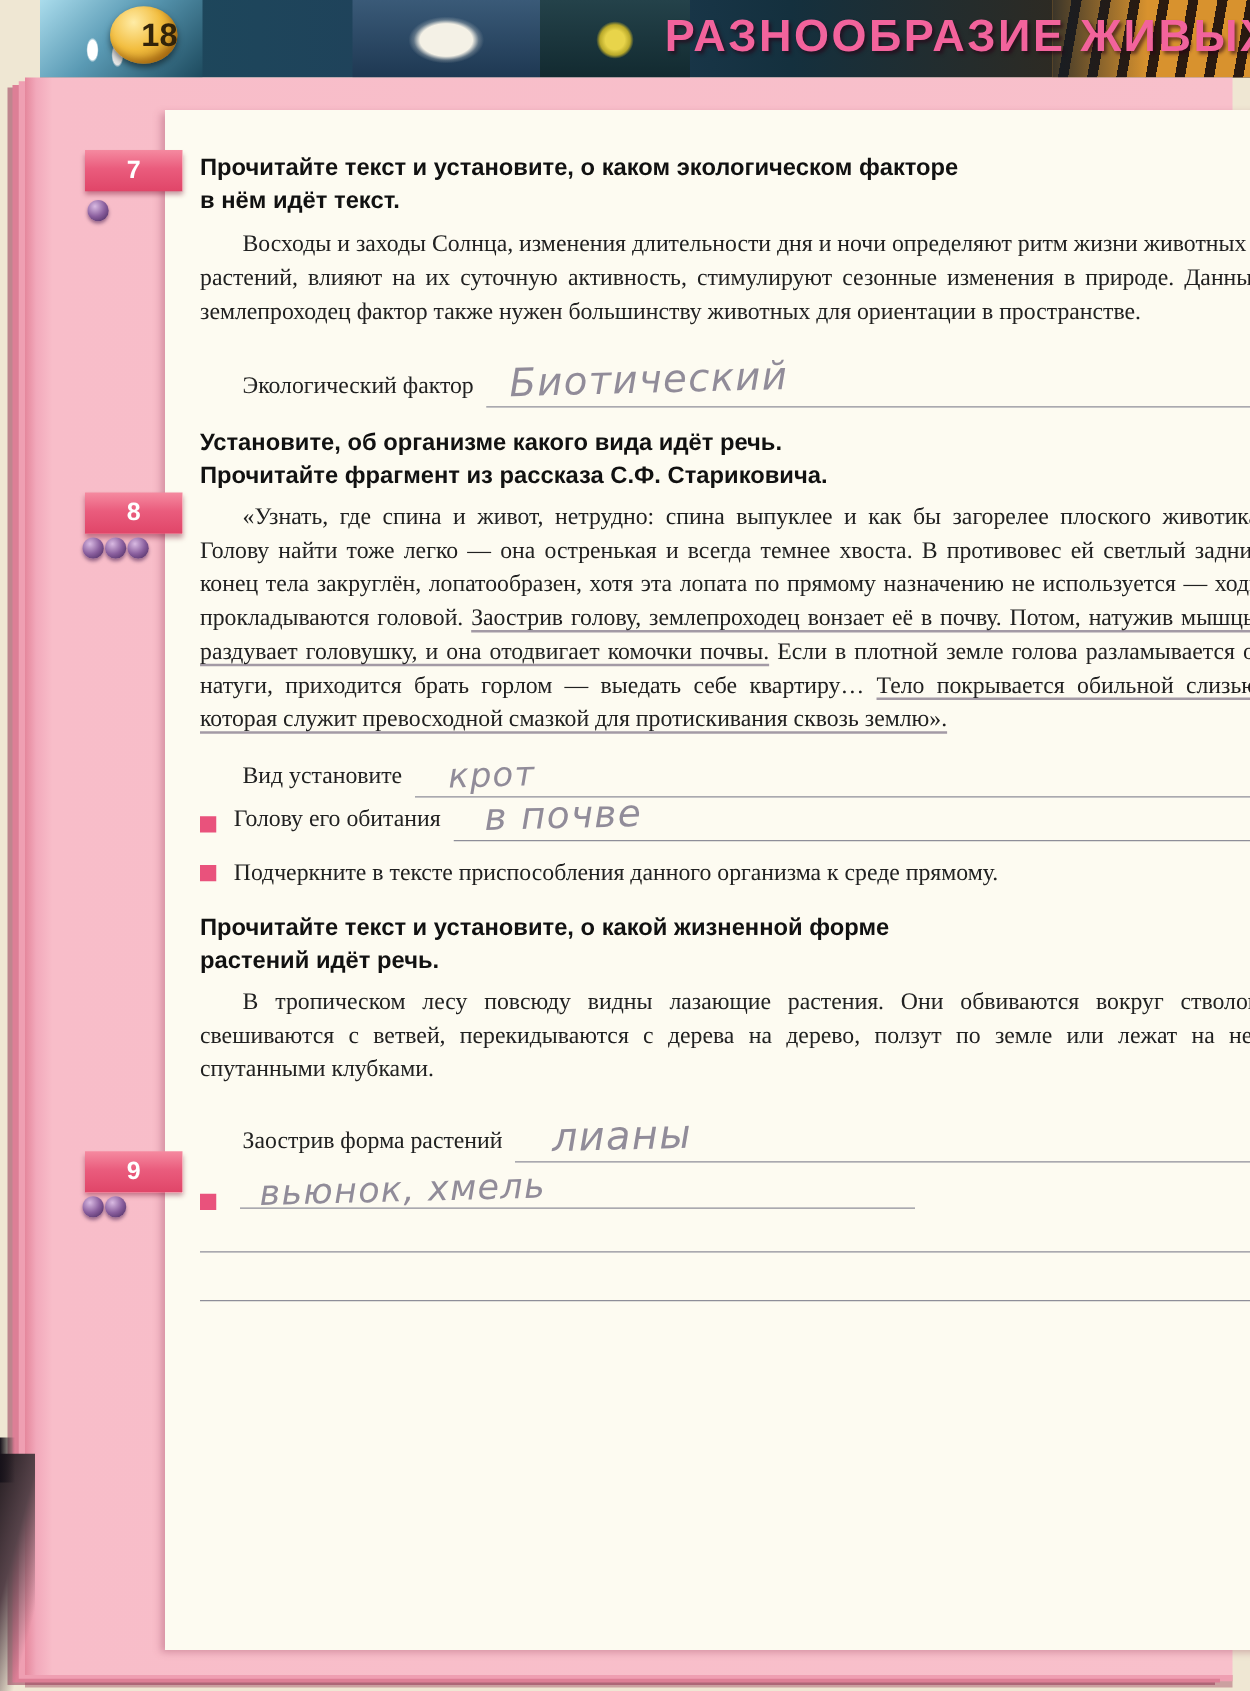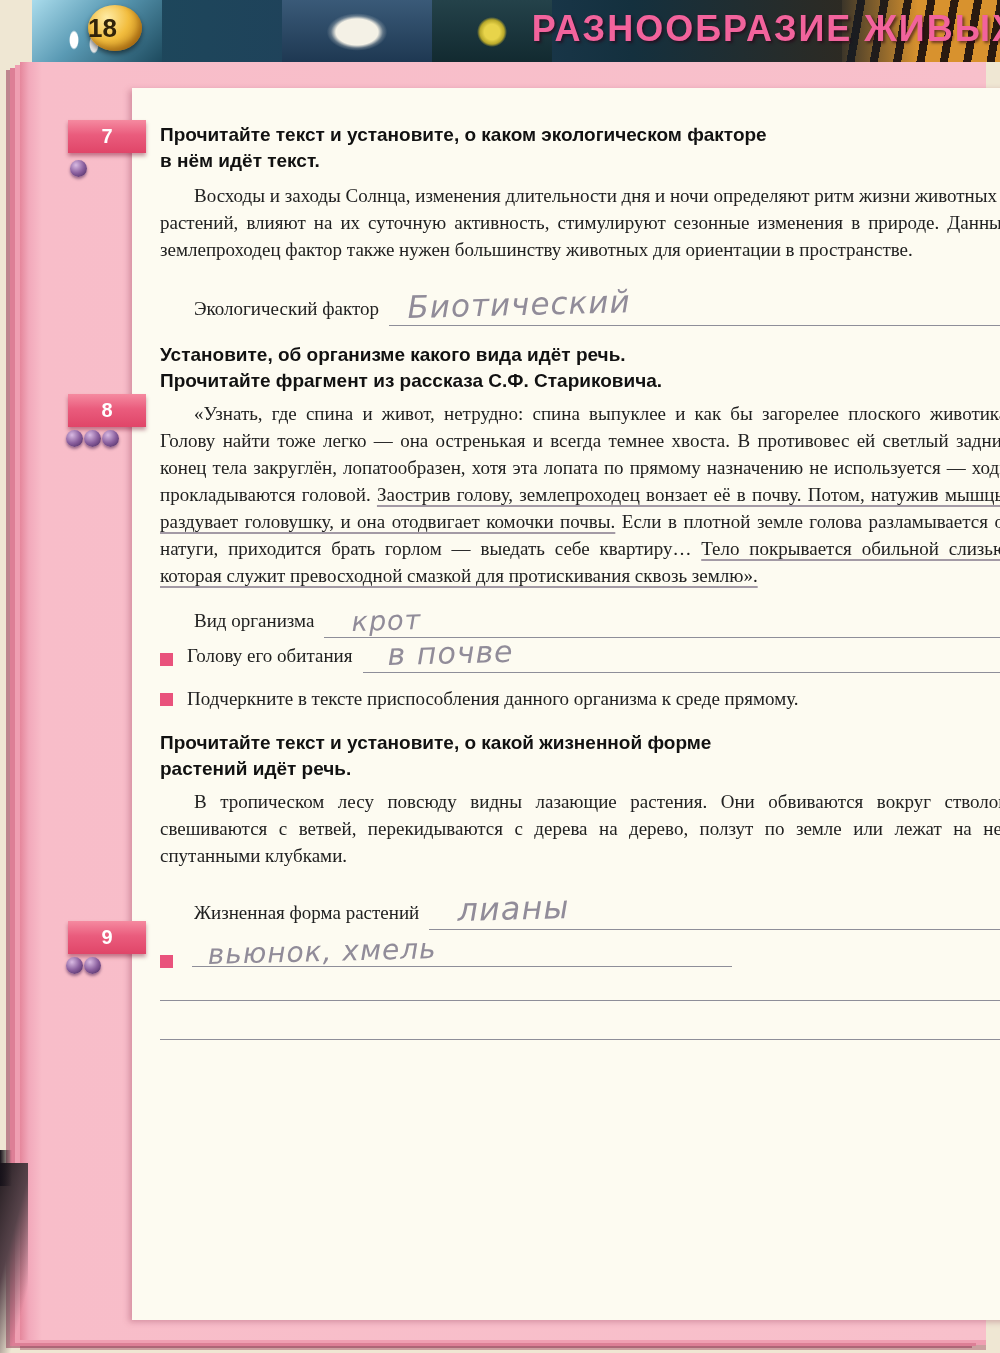--- a/index.html
+++ b/index.html
@@ -47,21 +47,21 @@
     font-family:"Liberation Sans", sans-serif; font-weight:bold;
     font-size:36px; letter-spacing:2px; color:#f2639c;
     text-shadow:2px 2px 3px rgba(40,0,20,0.6);
     white-space:nowrap;
   }
   .page-number {
     position:absolute; left:88px; top:5px; z-index:4;
     width:54px; height:46px; border-radius:50%;
     background:radial-gradient(circle at 35% 28%, #ffeca6 0%, #f2bd3e 45%, #b97c14 90%);
     box-shadow:0 3px 5px rgba(0,0,0,0.5), inset -3px -4px 6px rgba(120,60,0,0.45);
-    text-align:left;
+    text-align:right;
     font-family:"Liberation Sans", sans-serif; font-weight:bold;
     font-size:26px; line-height:46px; color:#31230a;
   }
 
   
   .sheet {
     position:absolute; left:20px; top:62px; width:966px; height:1278px;
     background:linear-gradient(90deg,#e5879c 0px,#f2a9bb 9px,#f8bdc9 22px,#f8c0cb 100%);
     box-shadow:-5px 3px 0 #ef9fb2, -10px 6px 0 #dd7f96, -14px 8px 0 rgba(150,55,85,0.55),
                0 5px 0 #ef9fb2, 0 10px 0 rgba(150,55,85,0.4);
@@ -191,21 +191,21 @@
       </section>
 
       <section class="sec-8">
         <h2 class="task-title">
           <span>Установите, об организме какого вида идёт речь.</span>
           <span>Прочитайте фрагмент из рассказа С.Ф. Стариковича.</span>
         </h2>
         <p class="body-text mt-sm"><span>«Узнать, где спина и живот, нетрудно: спина выпуклее и как бы загорелее плоского животика. Голову найти тоже легко — она остренькая и всегда темнее хвоста. В противовес ей светлый задний конец тела закруглён, лопатообразен, хотя эта лопата по прямому назначению не используется — ходы прокладываются головой. </span><span class="pencil">Заострив голову, землепроходец вонзает её в почву. Потом, натужив мышцы, раздувает головушку, и она отодвигает комочки почвы.</span><span> Если в плотной земле голова разламывается от натуги, приходится брать горлом — выедать себе квартиру… </span><span class="pencil">Тело покрывается обильной слизью, которая служит превосходной смазкой для протискивания сквозь землю».</span></p>
 
         <div class="answer-row" style="margin-top:16px;">
-          <span class="answer-label">Вид организма</span>
+          <span class="answer-label">Вид установите</span>
           <span class="answer-line">
             <span class="hw hw-krot">крот</span>
           </span>
         </div>
 
         <div class="answer-row with-bullet" style="margin-top:2px;">
           <span class="bullet-sq"></span>
           <span class="answer-label">Голову его обитания</span>
           <span class="answer-line">
             <span class="hw hw-soil">в почве</span>
@@ -218,21 +218,21 @@
       </section>
 
       <section class="sec-9">
         <h2 class="task-title">
           <span>Прочитайте текст и установите, о какой жизненной форме</span>
           <span>растений идёт речь.</span>
         </h2>
         <p class="body-text mt-sm">В тропическом лесу повсюду видны лазающие растения. Они обвиваются вокруг стволов, свешиваются с ветвей, перекидываются с дерева на дерево, ползут по земле или лежат на ней спутанными клубками.</p>
 
         <div class="answer-row" style="margin-top:28px;">
-          <span class="answer-label">Жизненная форма растений</span>
+          <span class="answer-label">Заострив форма растений</span>
           <span class="answer-line">
             <span class="hw hw-liana">лианы</span>
           </span>
         </div>
 
         <div class="instruction">
           <span class="bullet-sq"></span>
           <span class="inline-line">
             <span class="hw hw-examples">вьюнок, хмель</span>
           </span>

